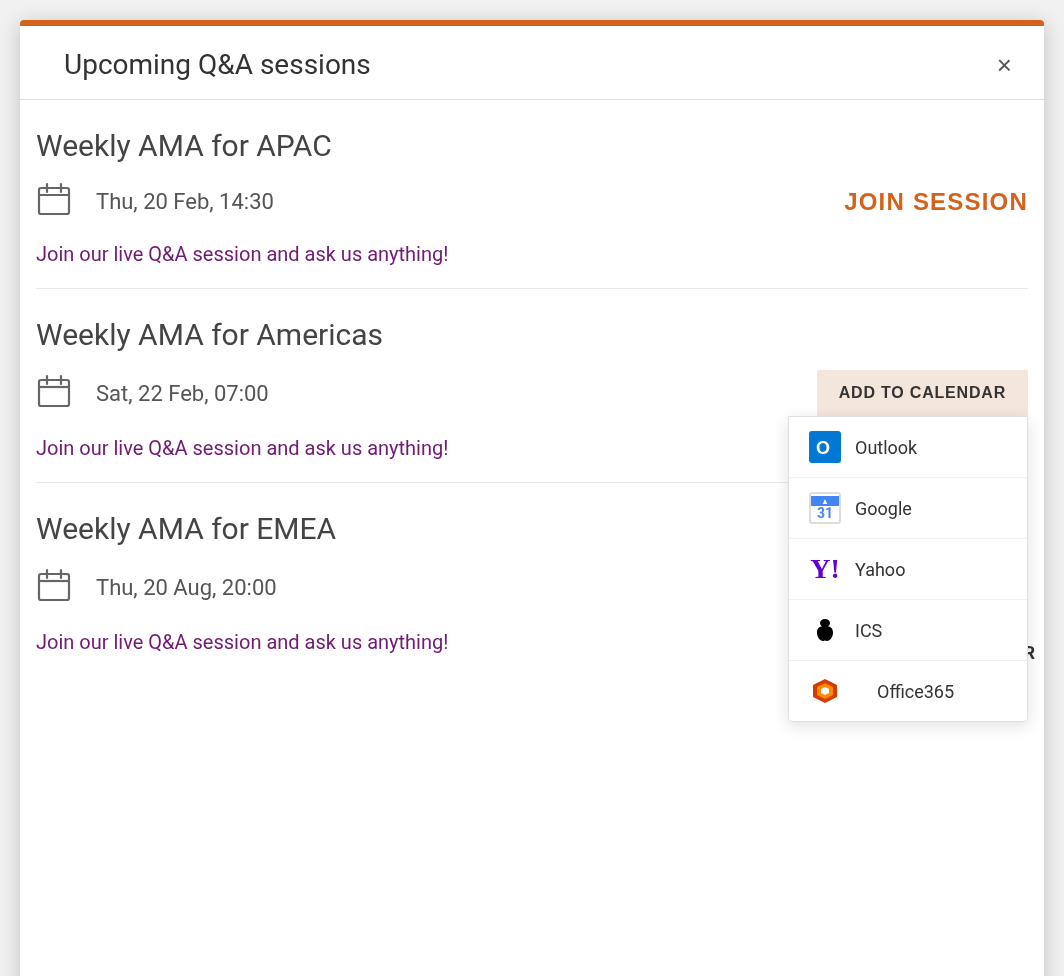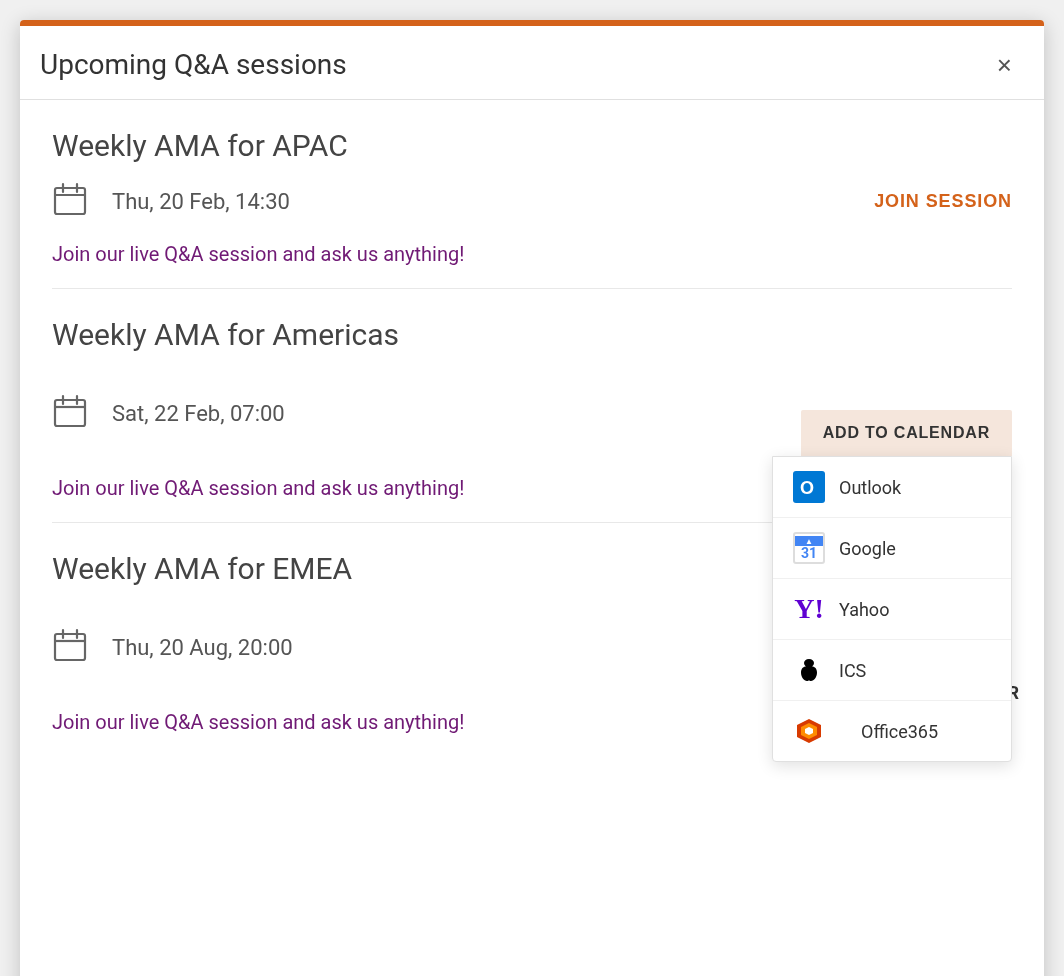--- a/index.html
+++ b/index.html
@@ -22,39 +22,39 @@
     }
     .modal-top-bar {
       height: 6px;
       background: #d4621a;
       width: 100%;
     }
     .modal-header {
       display: flex;
       align-items: center;
       justify-content: space-between;
-      padding: 22px 32px 18px 20px;
+      padding: 22px 32px 18px 44px;
       border-bottom: 1px solid #e0e0e0;
     }
     .modal-title {
       font-size: 28px;
       font-weight: 400;
       color: #333;
     }
     .close-btn {
       font-size: 26px;
       color: #555;
       cursor: pointer;
       background: none;
       border: none;
       line-height: 1;
       padding: 0;
     }
     .modal-body {
-      padding: 0 32px;
+      padding: 0 16px;
     }
     .session-block {
       padding: 28px 0 20px 0;
       border-bottom: 1px solid #e8e8e8;
       position: relative;
     }
     .session-block:last-child {
       border-bottom: none;
     }
     .session-title {
@@ -77,21 +77,21 @@
     .calendar-icon {
       color: #666;
       font-size: 30px;
       line-height: 1;
     }
     .session-date-text {
       font-size: 22px;
       color: #555;
     }
     .join-btn {
-      font-size: 18px;
+      font-size: 24px;
       font-weight: 700;
       color: #d4621a;
       text-transform: uppercase;
       letter-spacing: 0.05em;
       cursor: pointer;
       background: none;
       border: none;
       padding: 0;
       margin-left: 40px;
     }
@@ -99,21 +99,20 @@
       font-size: 16px;
       font-weight: 700;
       color: #333;
       text-transform: uppercase;
       letter-spacing: 0.05em;
       cursor: pointer;
       background: #f5e6dc;
       border: none;
       padding: 14px 22px;
       border-radius: 2px 2px 0 0;
-      margin-top: 40px;
     }
     .session-description {
       font-size: 20px;
       color: #701a75;
       line-height: 1.4;
     }
     
     .calendar-dropdown-wrapper {
       position: relative;
       display: inline-block;

